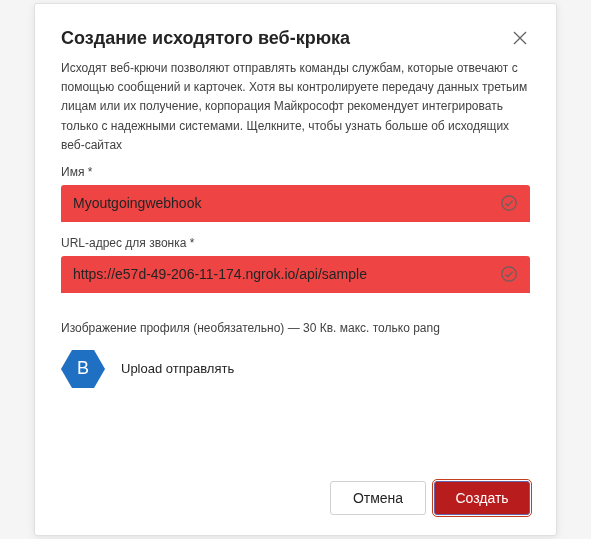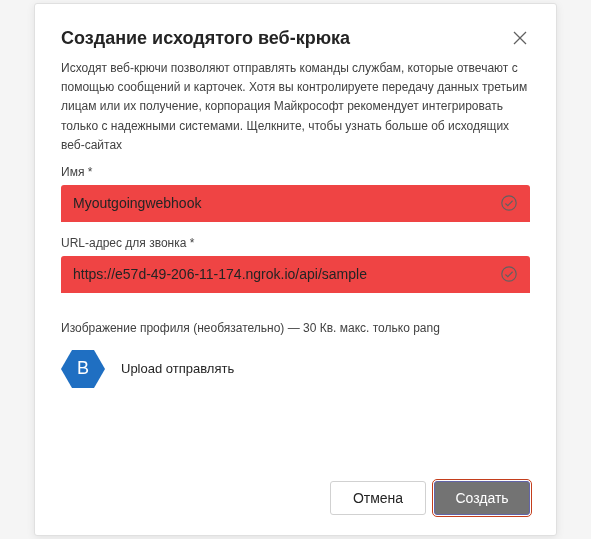--- a/index.html
+++ b/index.html
@@ -143,21 +143,21 @@
       cursor: pointer;
       font-family: inherit;
       border: 1px solid transparent;
     }
     .btn-secondary {
       background: #fff;
       border: 1px solid #d1d1d1;
       color: #242424;
     }
     .btn-primary {
-      background: #737373;
+      background: #b91c1c;
       color: #fff;
       border: 1px solid #6264a7;
       outline: 1px solid #c43e1c;
       outline-offset: 1px;
     }
   </style>
 </head>
 <body>
 
 <div class="dialog-wrapper">

